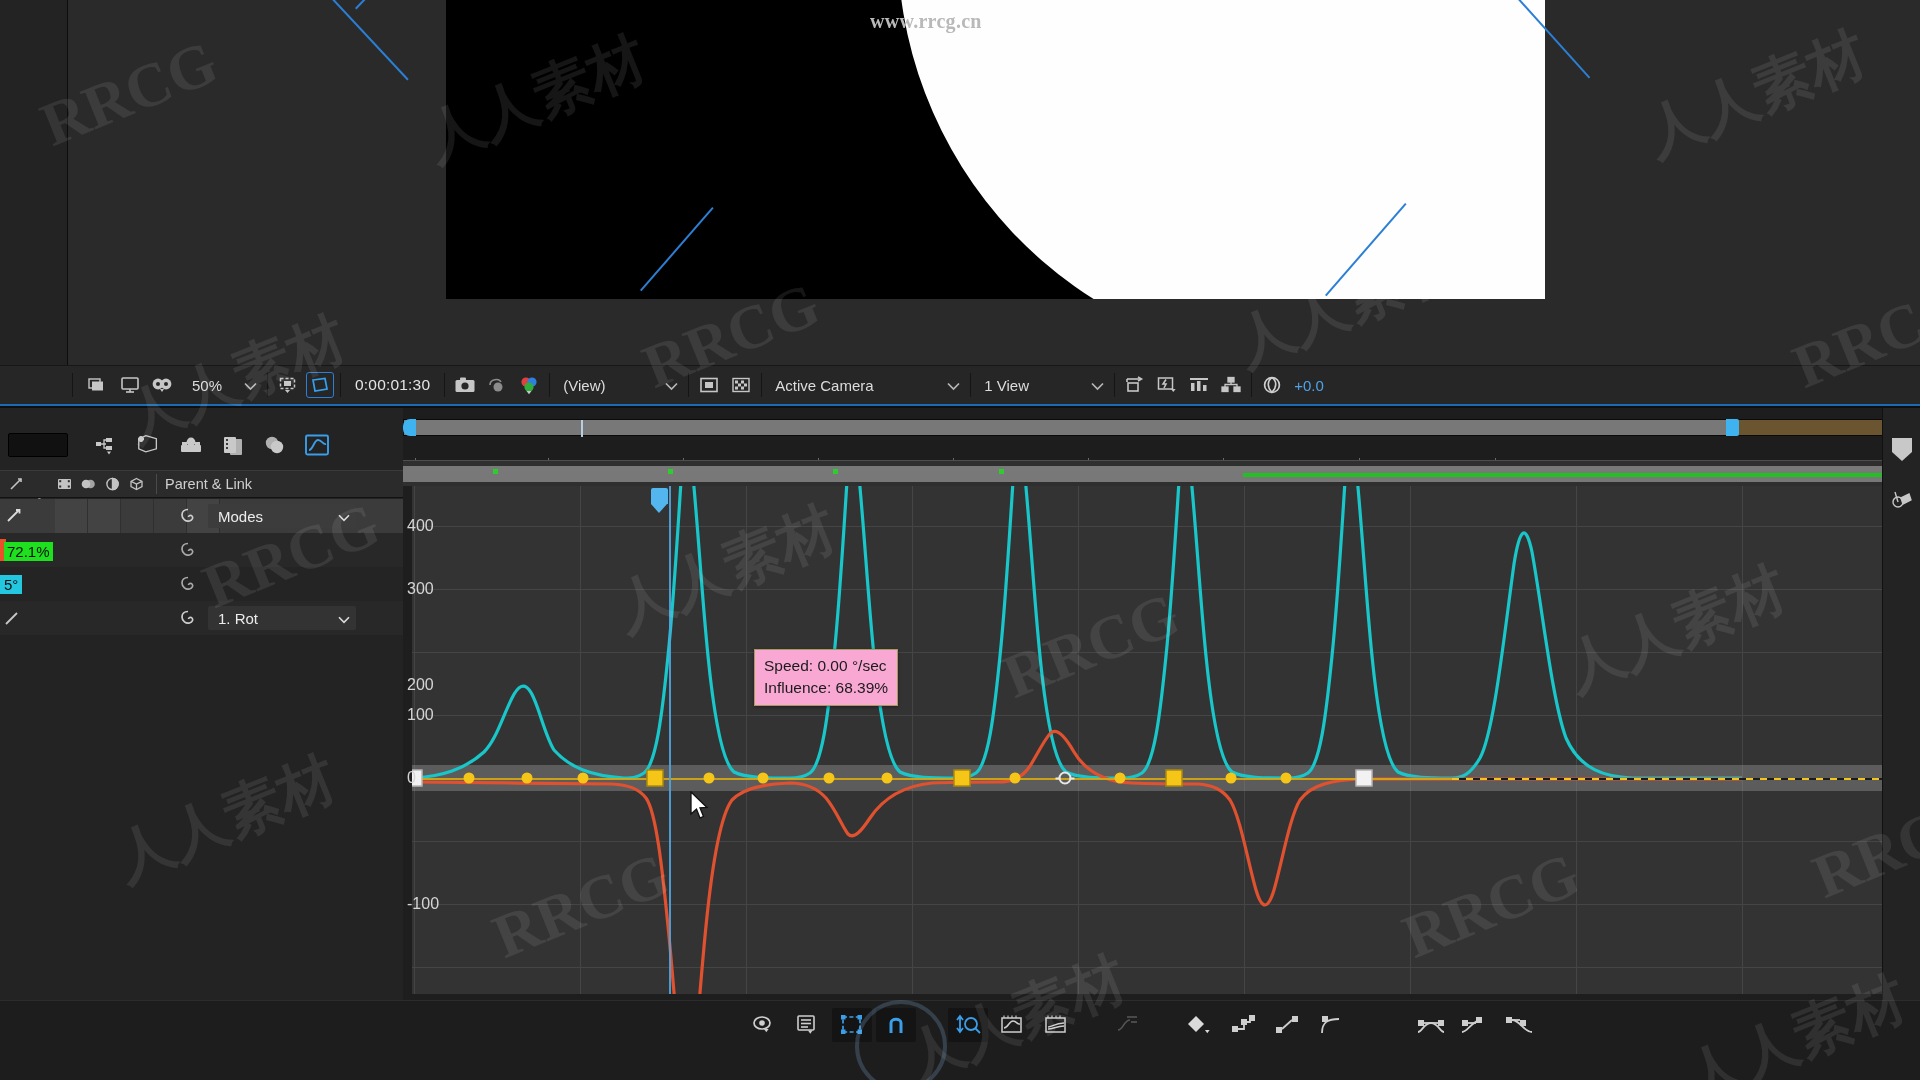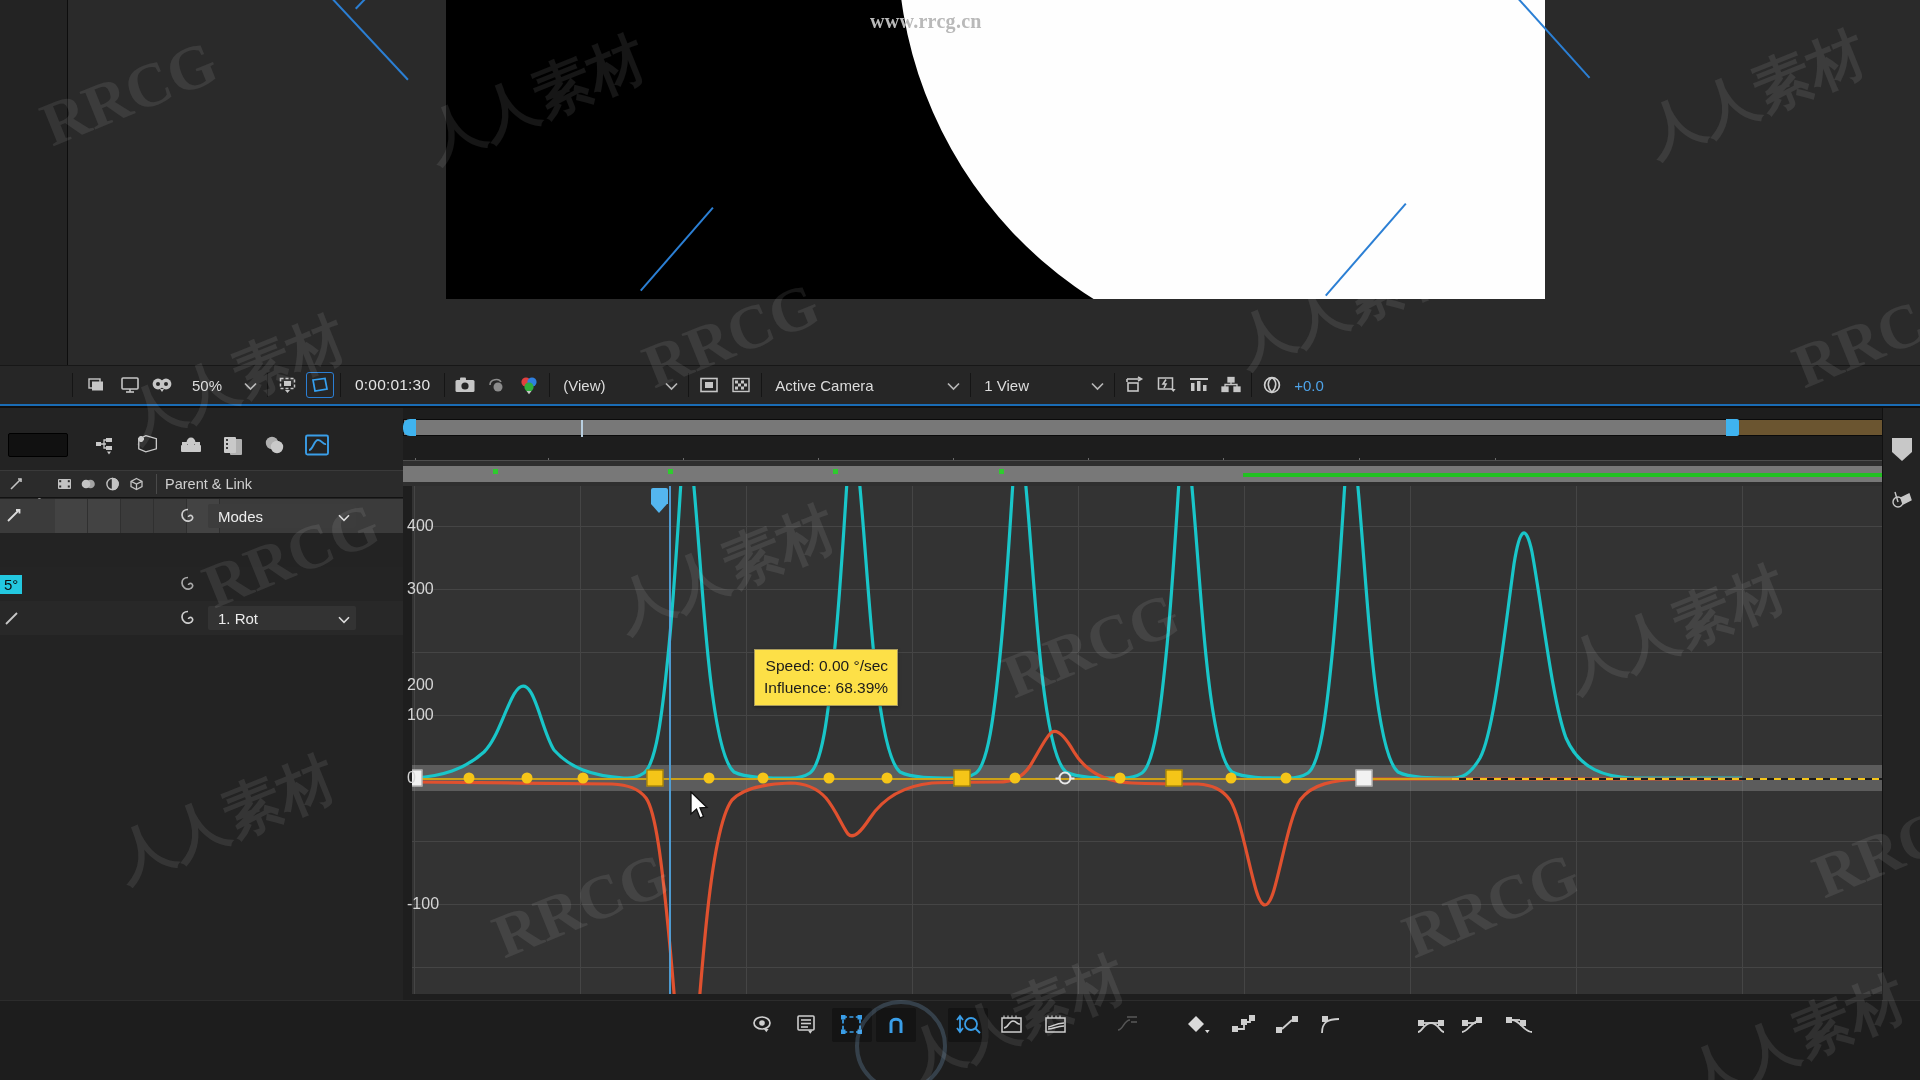--- a/index.html
+++ b/index.html
@@ -3,21 +3,21 @@
 <meta charset="utf-8">
 <style>
   * { box-sizing: border-box; margin: 0; padding: 0; }
   html, body {
     width: 1920px; height: 1080px;
     background: #1e1e1e;
     font-family: "Liberation Sans", sans-serif;
     overflow: hidden;
     color: #d0d0d0;
   }
-  #app { position: relative; width: 1920px; height: 880px; text-align: right; }
+  #app { position: relative; width: 1920px; height: 880px; }
 
   
   .viewer {
     position: absolute; left: 0; top: 0; width: 1920px; height: 400px;
     background: #2a2a2a;
   }
   .viewer-left-gutter {
     position: absolute; left: 0; top: 0; width: 68px; height: 365px;
     background: #232323; border-right: 1px solid #0d0d0d;
   }
@@ -227,21 +227,21 @@
     position:absolute; width: 13px; height: 13px; border-radius: 50%;
     border: 2px solid #e8e8e8; transform: translate(-50%,-50%);
   }
   .kf-ring:before, .kf-ring:after {
     content:''; position:absolute; background:#e8e8e8;
   }
   .kf-ring:before { left:-5px; top:4px; width:5px; height:2px; }
   .kf-ring:after  { right:-5px; top:4px; width:5px; height:2px; }
 
   .tooltip {
-    position: absolute; background: #fde047; border: 1px solid #a89a5d;
+    position: absolute; background: #f9a8d4; border: 1px solid #a89a5d;
     padding: 5px 9px 6px 9px; font-size: 15.5px; color: #1b1b1b;
     line-height: 1.42; white-space: nowrap; box-shadow: 0 1px 3px rgba(0,0,0,.4);
   }
 
   .cursor-arrow { position: absolute; width: 22px; height: 30px; }
 
   
   .right-rail {
     position: absolute; left: 1882px; top: 0; width: 38px; height: 600px;
     background: #232323; border-left: 1px solid #111;
@@ -606,20 +606,29 @@
         <div class="parent-select">
           <span>Modes</span>
           <span>
             <svg width="12" height="8" viewBox="0 0 12 8" fill="none" stroke="#dcdcdc" stroke-width="1.6">
                 <path d="M1 1.3 L6 6.3 L11 1.3"></path>
               </svg>
           </span>
         </div>
       </div>
 
+      <div class="lrow r1">
+        <div class="val-redbar"></div>
+        <div class="val-green">72.1%</div>
+        <div class="pick-whip">
+          <svg width="20" height="20" viewBox="0 0 20 20" fill="none" stroke="#a9a9a9" stroke-width="1.7">
+            <path d="M10 3.5 C6 3.5, 4 6, 4 9 C4 13, 8 16, 11.5 15 C14.5 14.2, 15.5 11.5, 14 10 C12.6 8.6, 10.5 9.6, 10.5 11"></path>
+          </svg>
+        </div>
+      </div>
 
       <div class="lrow r2">
         <div class="val-cyan">5°</div>
         <div class="pick-whip">
           <svg width="20" height="20" viewBox="0 0 20 20" fill="none" stroke="#a9a9a9" stroke-width="1.7">
             <path d="M10 3.5 C6 3.5, 4 6, 4 9 C4 13, 8 16, 11.5 15 C14.5 14.2, 15.5 11.5, 14 10 C12.6 8.6, 10.5 9.6, 10.5 11"></path>
           </svg>
         </div>
       </div>
 

